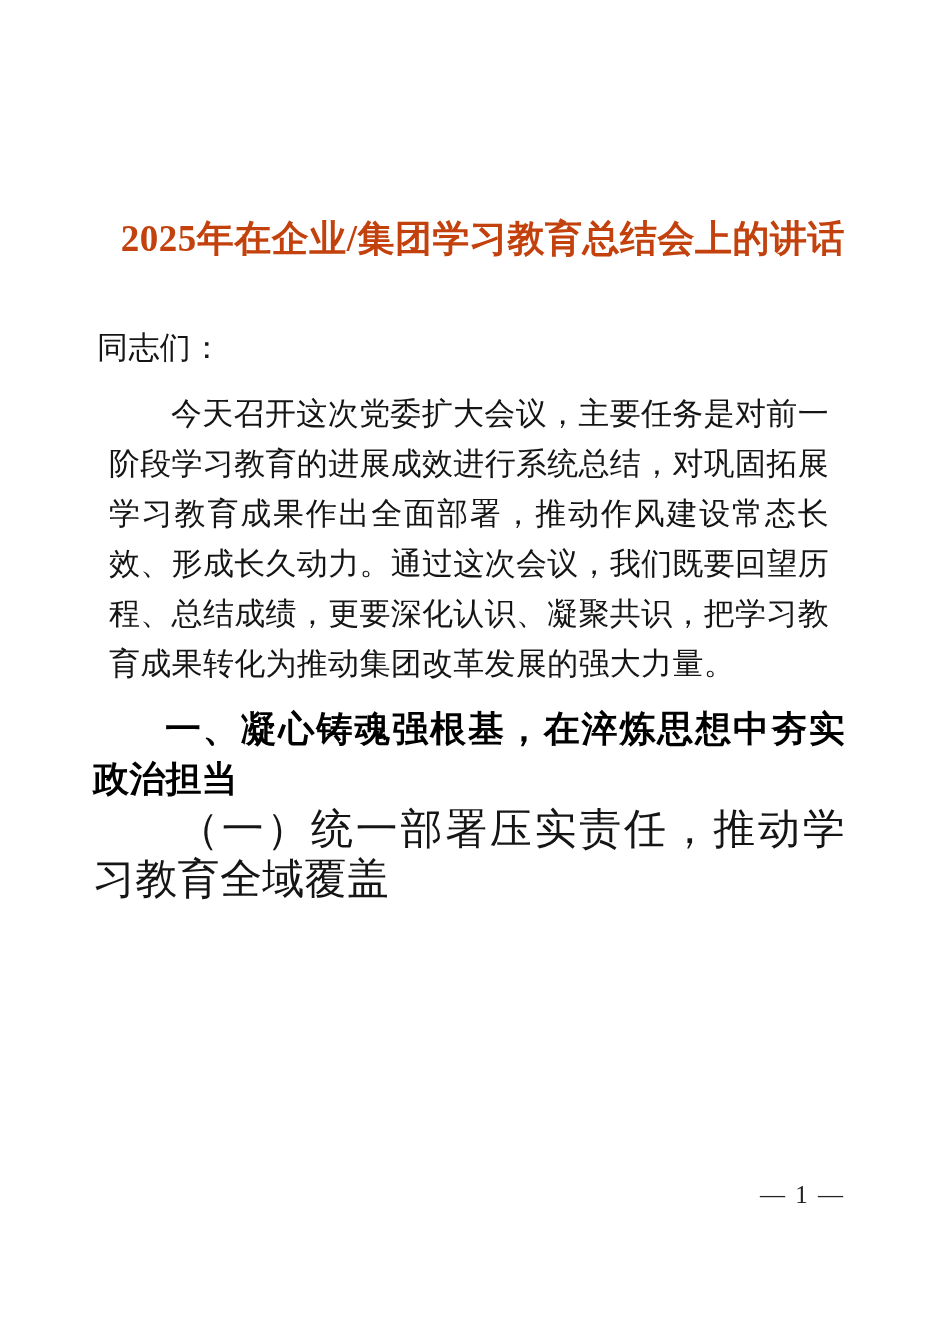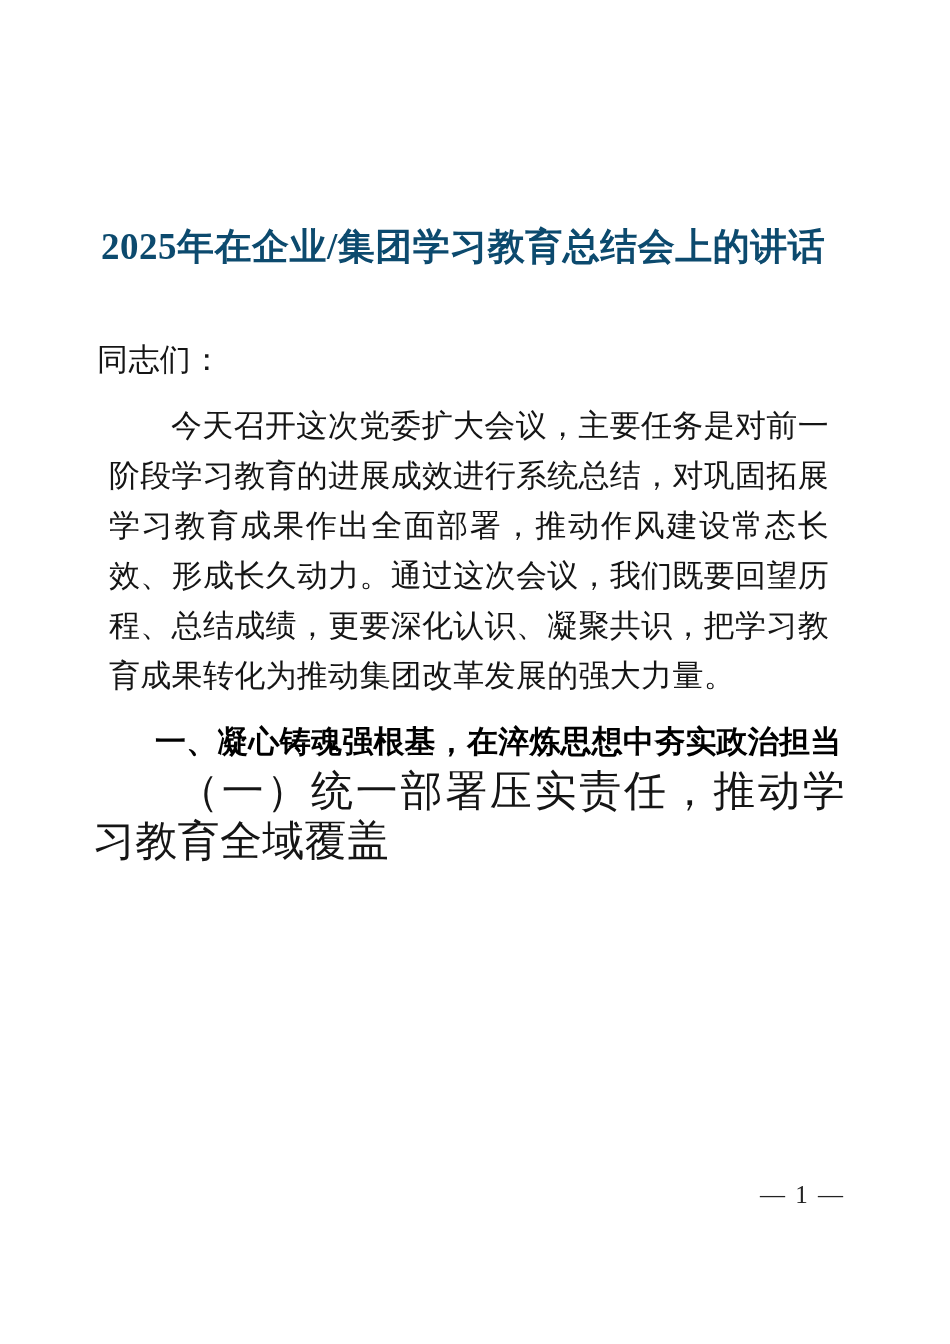--- a/index.html
+++ b/index.html
@@ -28,29 +28,29 @@
   
   .content {
     position: absolute;
     left: 93px;
     top: 0;
     width: 752px;
   }
 
   
   .doc-title {
-    margin: 8px;
+    margin: 0;
     padding: 0;
-    text-align: left;
+    text-align: right;
     font-family: "Liberation Serif", "DejaVu Serif", serif;
     font-weight: bold;
     font-size: 37px;
     line-height: 46px;
     letter-spacing: 0.5px;
-    color: #0c4a6e;
+    color: #c2410c;
     padding-top: 216px;
     white-space: nowrap;
   }
 
   
   .salutation {
     margin: 4px;
     padding-top: 56px;
     font-family: "DejaVu Sans", "Liberation Sans", sans-serif;
     font-weight: 400;
@@ -72,21 +72,21 @@
     text-justify: inter-ideograph;
     text-indent: 2em;
     color: #151515;
   }
 
   
   .heading-1 {
     margin: 0;
     font-family: "DejaVu Sans", "Liberation Sans", sans-serif;
     font-weight: bold;
-    font-size: 31px;
+    font-size: 36px;
     line-height: 50px;
     letter-spacing: 0.2px;
     text-align: justify;
     text-justify: inter-ideograph;
     text-indent: 2em;
     color: #000000;
   }
 
   
   .heading-2 {

